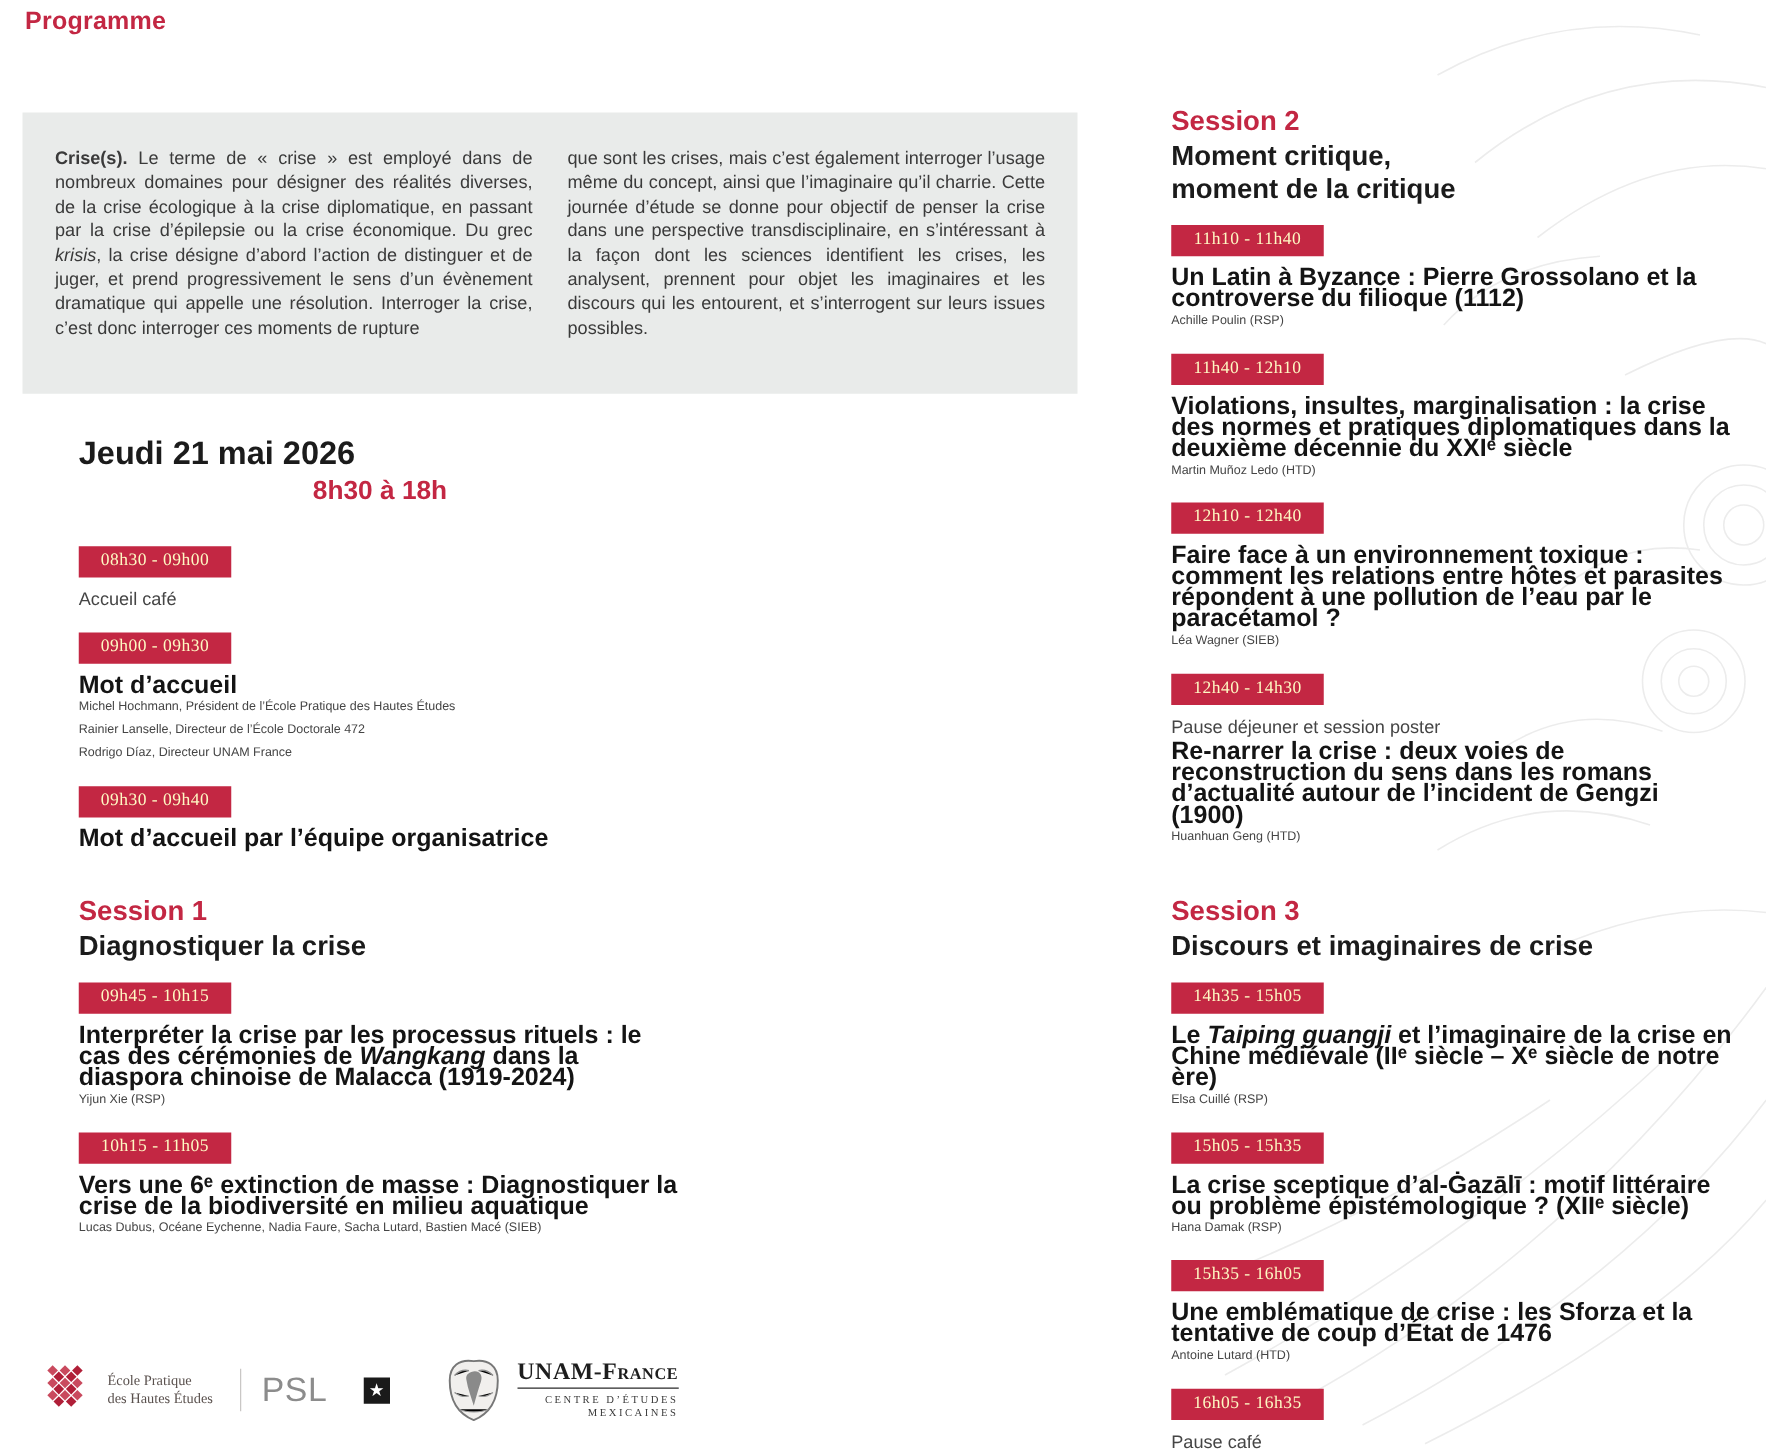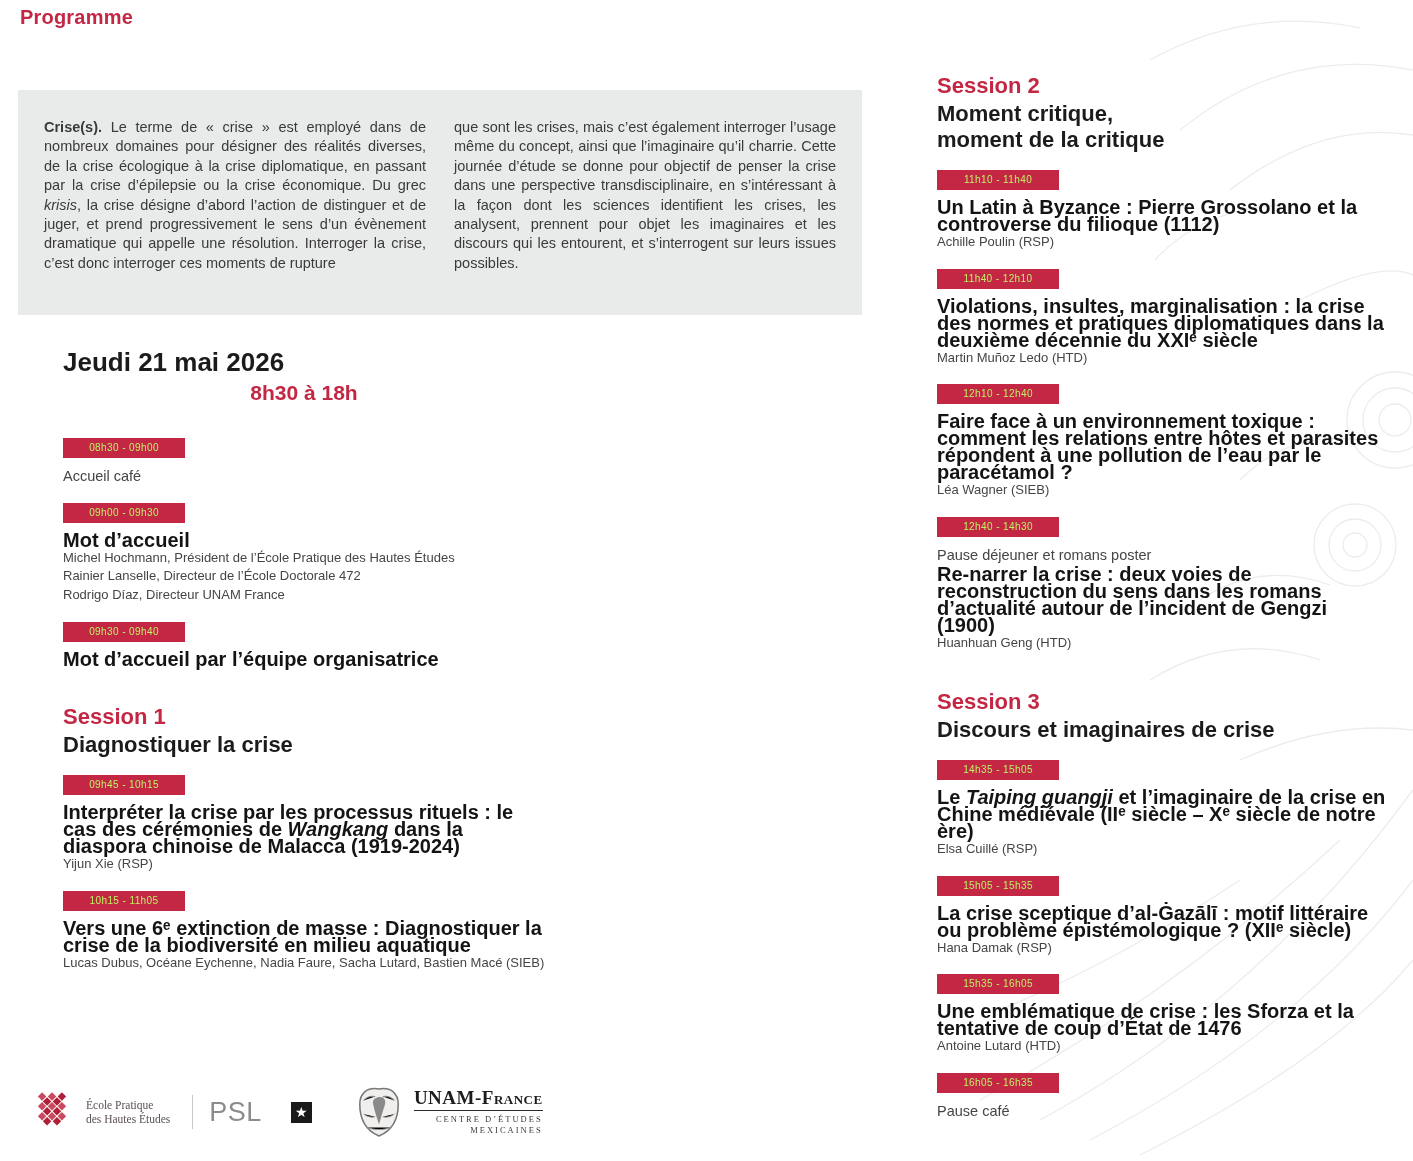--- a/index.html
+++ b/index.html
@@ -33,33 +33,33 @@
 
   
   .col{position:absolute;z-index:1;}
   #left-col{left:63px;top:348px;width:482px;}
   #right-col{left:937px;top:72px;width:452px;}
 
   .date-heading{font-size:26px;font-weight:bold;color:#1b1b1b;line-height:1.15;}
   .time-range{font-size:21px;font-weight:bold;color:#c32743;margin-top:3px;margin-bottom:32px;text-align:center;}
 
   .session-heading{margin:36px 0 16px 0;}
-  .session-heading:first-child{margin-top:1px;}
+  .session-heading:first-child{margin-top:12px;}
   .session-label{font-size:22px;font-weight:bold;color:#c32743;line-height:1.18;}
   .session-title{font-size:22px;font-weight:bold;color:#1b1b1b;line-height:1.18;white-space:pre-line;margin-top:2px;}
 
   .slot{margin-bottom:16px;}
   .time-badge{
     display:inline-block;min-width:122px;box-sizing:border-box;text-align:center;
-    background:#c32743;color:#bef264;font-size:10px;letter-spacing:.4px;
-    padding:4px 12px 5px 12px;margin-bottom:9px;
+    background:#c32743;color:#fef9c3;font-size:14px;letter-spacing:.4px;
+    padding:4px 12px 5px 12px;margin-bottom:9px;font-family:Liberation Serif, serif;
   }
   .slot-note{font-size:14.5px;color:#454545;line-height:18.8px;margin-bottom:1px;}
   .slot-title{font-size:20px;font-weight:bold;color:#141414;line-height:17px;}
-  .slot-speaker{font-size:13px;color:#454545;line-height:18.8px;white-space:pre-line;}
+  .slot-speaker{font-size:10px;color:#454545;line-height:18.8px;white-space:pre-line;}
 
   
   .footer{
     position:absolute;left:28px;top:1085px;z-index:1;
     display:flex;align-items:center;
   }
   .ephe-name{
     font-family:"Liberation Serif","DejaVu Serif",serif;
     font-size:11.5px;line-height:14px;color:#5a514e;white-space:pre-line;
     margin-left:10px;
@@ -181,21 +181,21 @@
     <div class="slot-speaker">Martin Muñoz Ledo (HTD)</div>
   </div>
       <div class="slot">
     <div class="time-badge">12h10 - 12h40</div>
     
     <div class="slot-title"><span>Faire face à un environnement toxique : comment les relations entre hôtes et parasites répondent à une pollution de l’eau par le paracétamol ?</span></div>
     <div class="slot-speaker">Léa Wagner (SIEB)</div>
   </div>
       <div class="slot">
     <div class="time-badge">12h40 - 14h30</div>
-    <div class="slot-note">Pause déjeuner et romans poster</div>
+    <div class="slot-note">Pause déjeuner et session poster</div>
     <div class="slot-title"><span>Re-narrer la crise : deux voies de reconstruction du sens dans les romans d’actualité autour de l’incident de Gengzi (1900)</span></div>
     <div class="slot-speaker">Huanhuan Geng (HTD)</div>
   </div>
       <div class="session-heading">
     <div class="session-label">Session 3</div>
     <div class="session-title">Discours et imaginaires de crise</div>
   </div>
       <div class="slot">
     <div class="time-badge">14h35 - 15h05</div>
     

